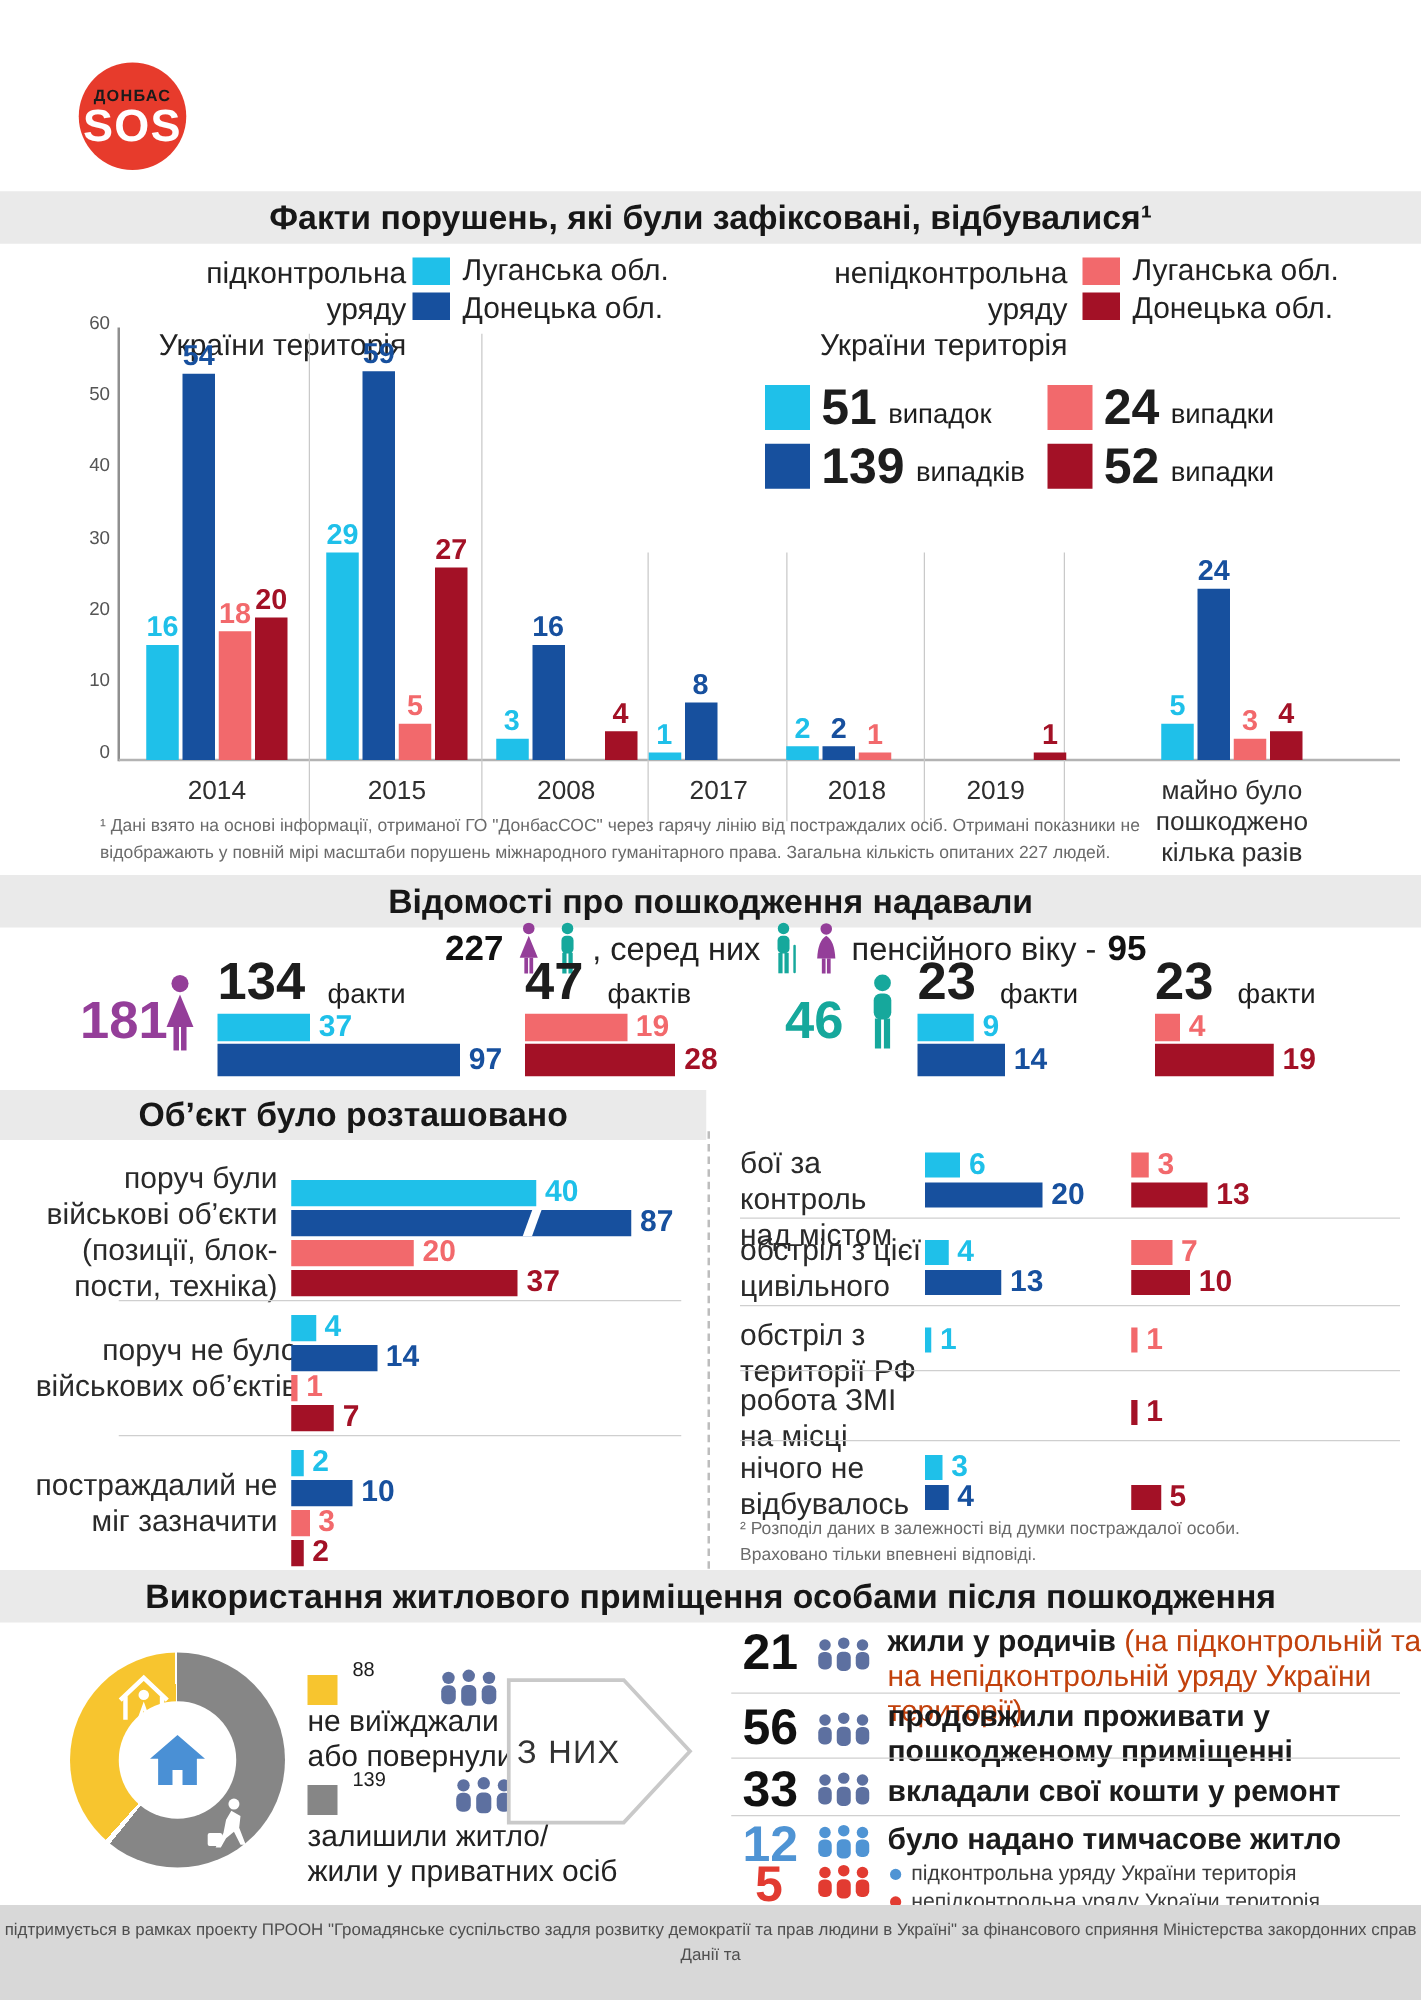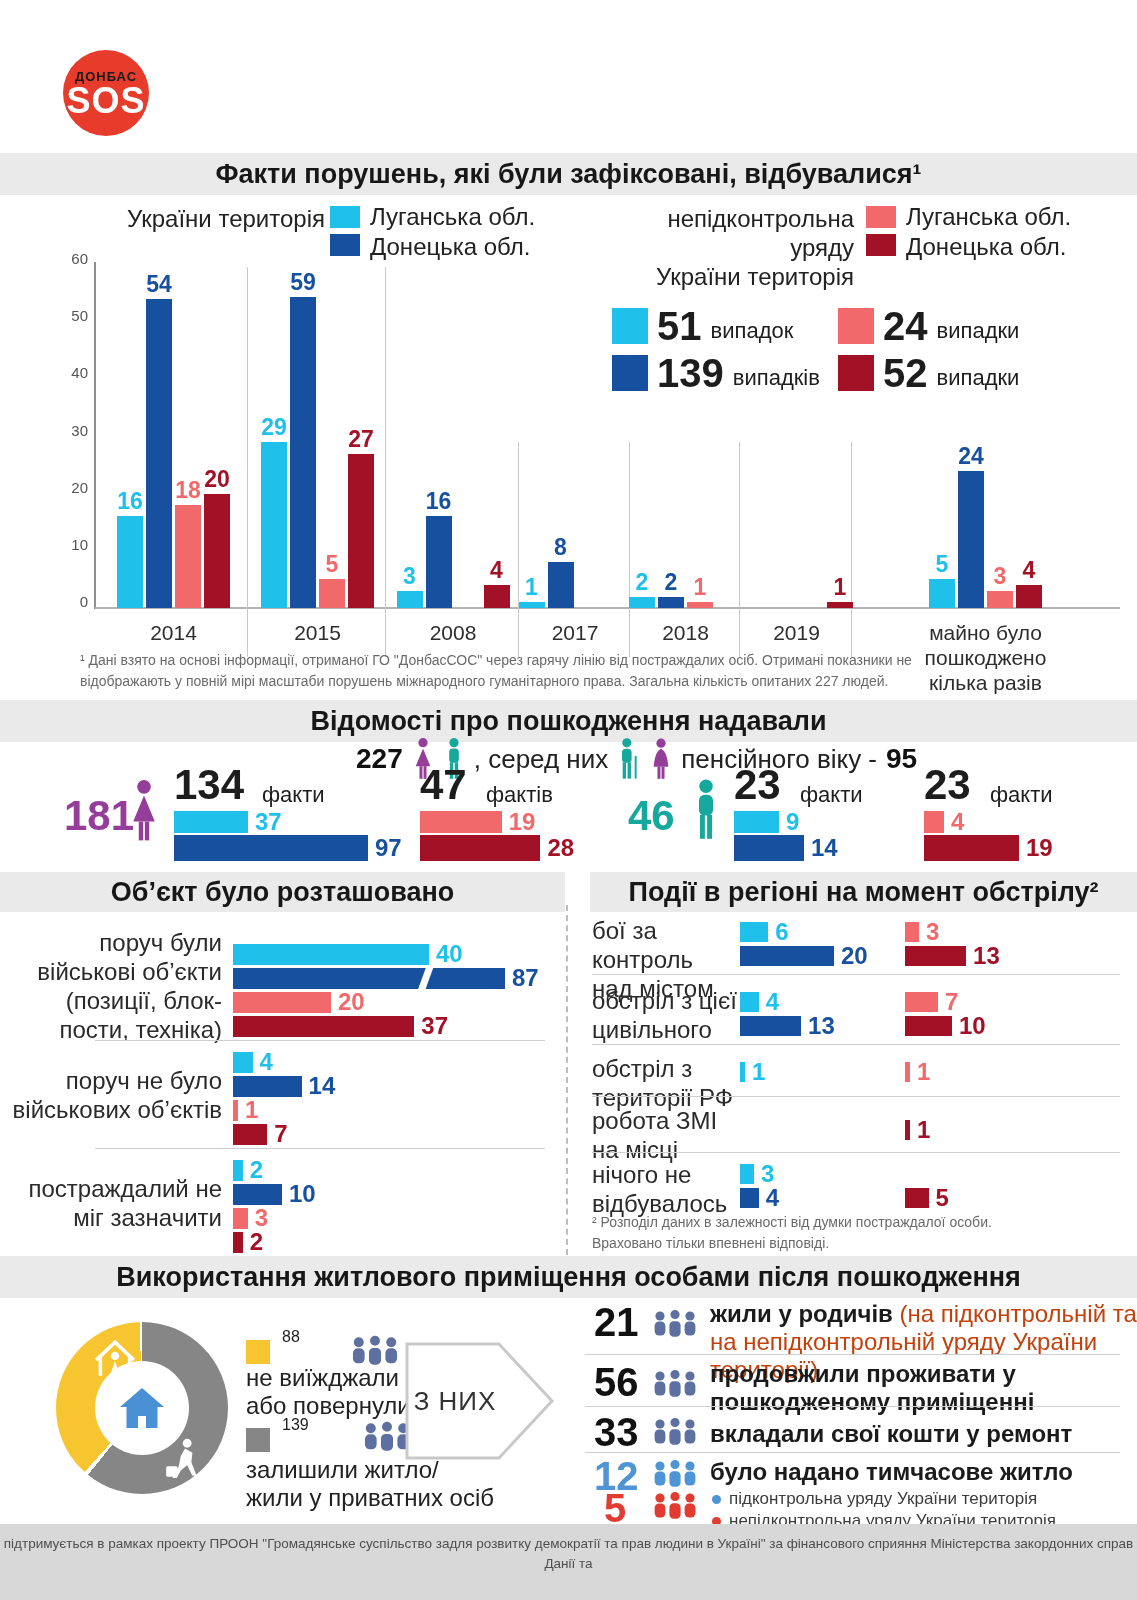--- a/index.html
+++ b/index.html
@@ -71,20 +71,21 @@
 <div class="page">
 
   <div class="abs logo">
     <div class="t">ДОНБАС</div>
     <div class="b">SOS</div>
   </div>
 
   <div class="abs band" style="left:0;top:153px;width:1137px;height:42px;">Факти порушень, які були зафіксовані, відбувалися¹</div>
 
   <div class="abs leglbl" style="left:95px;top:204px;width:230px;">
+    <div>підконтрольна уряду</div>
     <div>України територія</div>
   </div>
   <span class="abs sq bg0" style="left:330px;top:206px;"></span>
   <span class="abs legitem" style="left:370px;top:203px;">Луганська обл.</span>
   <span class="abs sq bg1" style="left:330px;top:234px;"></span>
   <span class="abs legitem" style="left:370px;top:233px;">Донецька обл.</span>
 
   <div class="abs leglbl" style="left:604px;top:204px;width:250px;">
     <div>непідконтрольна уряду</div>
     <div>України територія</div>
@@ -376,21 +377,20 @@
   <div class="hrow" style="left:924px;top:808px;">
       <div class="hbar bg2 h22" style="width: 20px;"></div>
       <span class="hv c2">4</span>
     </div>
   <div class="hrow" style="left:924px;top:834px;">
       <div class="hbar bg3 h26" style="width: 95px;"></div>
       <span class="hv c3">19</span>
     </div>
 
   <div class="abs band" style="left:0;top:872px;width:565px;height:40px;">Об’єкт було розташовано</div>
-  <div class="abs band" style="left:590px;top:872px;width:547px;height:40px;">Події в регіоні на момент обстрілу²</div>
 
   <div class="abs rowlbl" style="left:0;top:928px;width:222px;text-align:right;">
     <div>поруч були</div>
     <div>військові об’єкти</div>
     <div>(позиції, блок-</div>
     <div>пости, техніка)</div>
   </div>
   <div class="hrow" style="left:233px;top:940px;">
       <div class="hbar bg0 h21" style="width: 196px;"></div>
       <span class="hv c0">40</span>
@@ -404,21 +404,21 @@
   <div class="hrow" style="left:233px;top:988px;">
       <div class="hbar bg2 h21" style="width: 98px;"></div>
       <span class="hv c2">20</span>
     </div>
   <div class="hrow" style="left:233px;top:1012px;">
       <div class="hbar bg3 h21" style="width: 181.3px;"></div>
       <span class="hv c3">37</span>
     </div>
   <div class="abs sep" style="left:95px;top:1040px;width:450px;"></div>
 
-  <div class="abs rowlbl" style="left:0;top:1066px;width:222px;text-align:right;">
+  <div class="abs rowlbl" style="left:16px;top:1066px;width:222px;text-align:right;">
     <div>поруч не було</div>
     <div>військових об’єктів</div>
   </div>
   <div class="hrow" style="left:233px;top:1048px;">
       <div class="hbar bg0 h21" style="width: 19.6px;"></div>
       <span class="hv c0">4</span>
     </div>
   <div class="hrow" style="left:233px;top:1072px;">
       <div class="hbar bg1 h21" style="width: 68.6px;"></div>
       <span class="hv c1">14</span>

